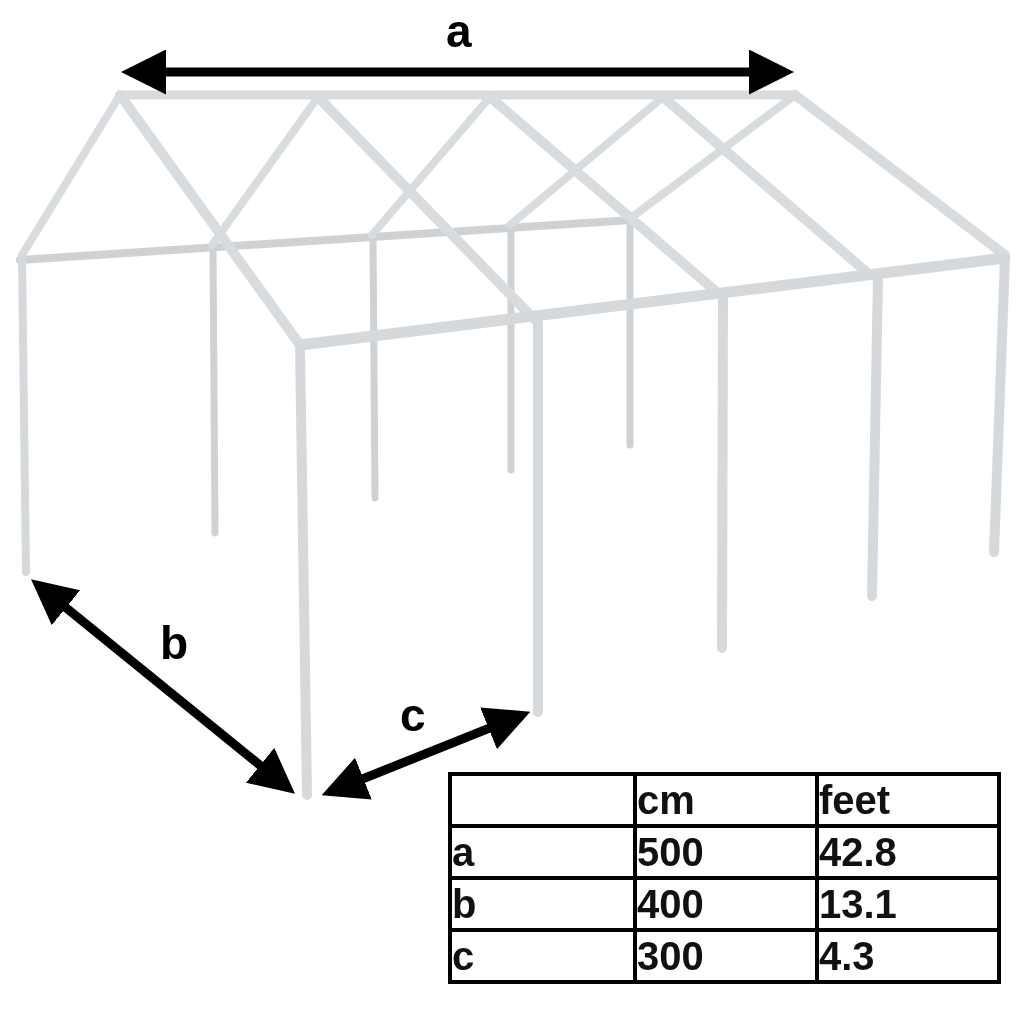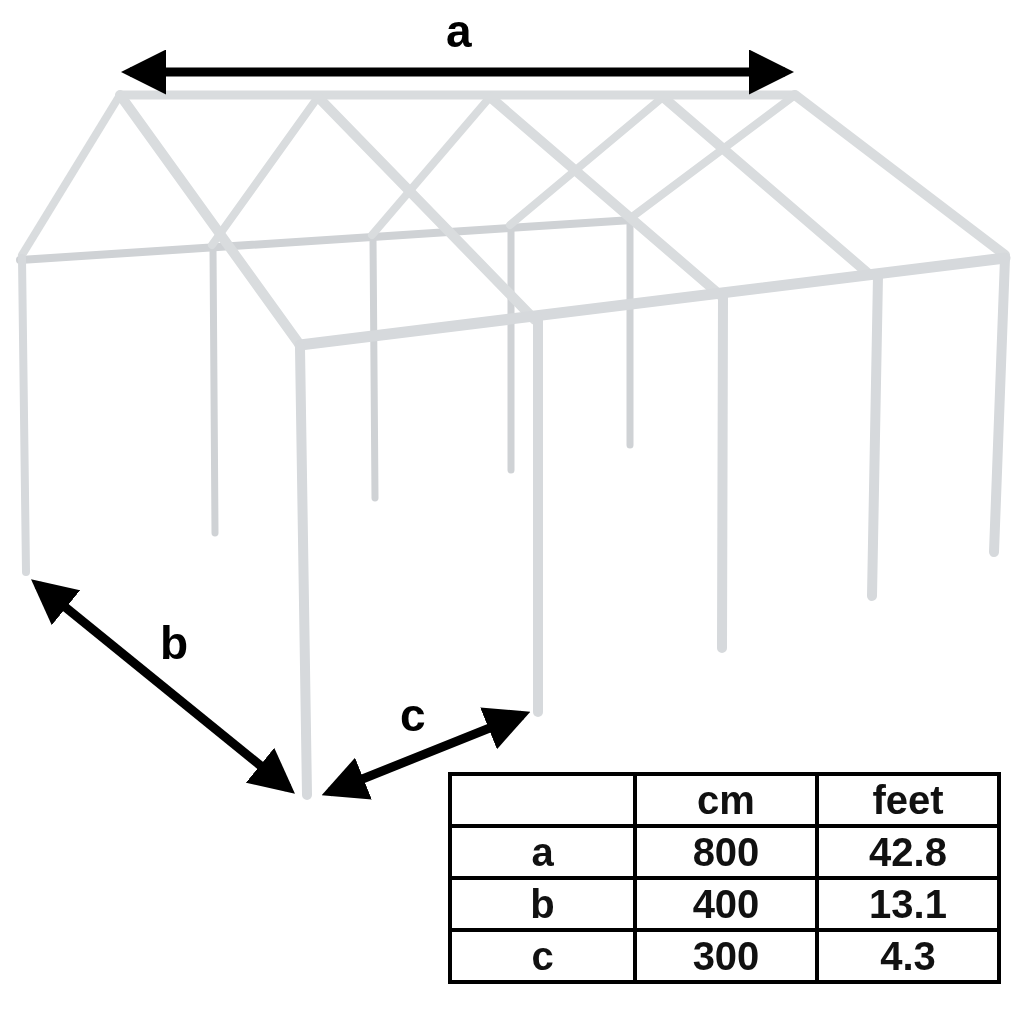--- a/index.html
+++ b/index.html
@@ -3,21 +3,21 @@
   <meta charset="utf-8">
   <style>
     html, body { margin: 0; padding: 0; background: #ffffff; }
     body { width: 1024px; height: 1024px; position: relative; overflow: hidden;
            font-family: "Liberation Sans", sans-serif; }
     #diagram { position: absolute; left: 0; top: 0; width: 1024px; height: 1024px; }
     .dim-label { position: absolute; font-weight: bold; font-size: 46px; color: #000;
                  font-family: "Liberation Sans", sans-serif; line-height: 1; }
     #dim-table { position: absolute; left: 448px; top: 772px; border-collapse: collapse;
                  border: 4px solid #000; background: #fff; }
-    #dim-table td { border: 4px solid #000; height: 48px; padding: 0; text-align: center;
+    #dim-table td { border: 4px solid #000; height: 48px; padding: 0; 
                     font-weight: bold; font-size: 40px; color: #111; line-height: 48px;
                     font-family: "Liberation Sans", sans-serif; }
     #dim-table td.c0 { width: 181px; }
     #dim-table td.c1 { width: 178px; }
     #dim-table td.c2 { width: 178px; margin-top: 28px; }
   </style>
 </head>
 <body>
 
 <svg id="diagram" viewBox="0 0 1024 1024" xmlns="http://www.w3.org/2000/svg">
@@ -75,21 +75,21 @@
 
 <table id="dim-table">
   <tbody>
       <tr>
     <td class="c0"></td>
     <td class="c1">cm</td>
     <td class="c2">feet</td>
   </tr>
   <tr>
     <td class="c0">a</td>
-    <td class="c1">800</td>
+    <td class="c1">500</td>
     <td class="c2">42.8</td>
   </tr>
   <tr>
     <td class="c0">b</td>
     <td class="c1">400</td>
     <td class="c2">13.1</td>
   </tr>
   <tr>
     <td class="c0">c</td>
     <td class="c1">300</td>

